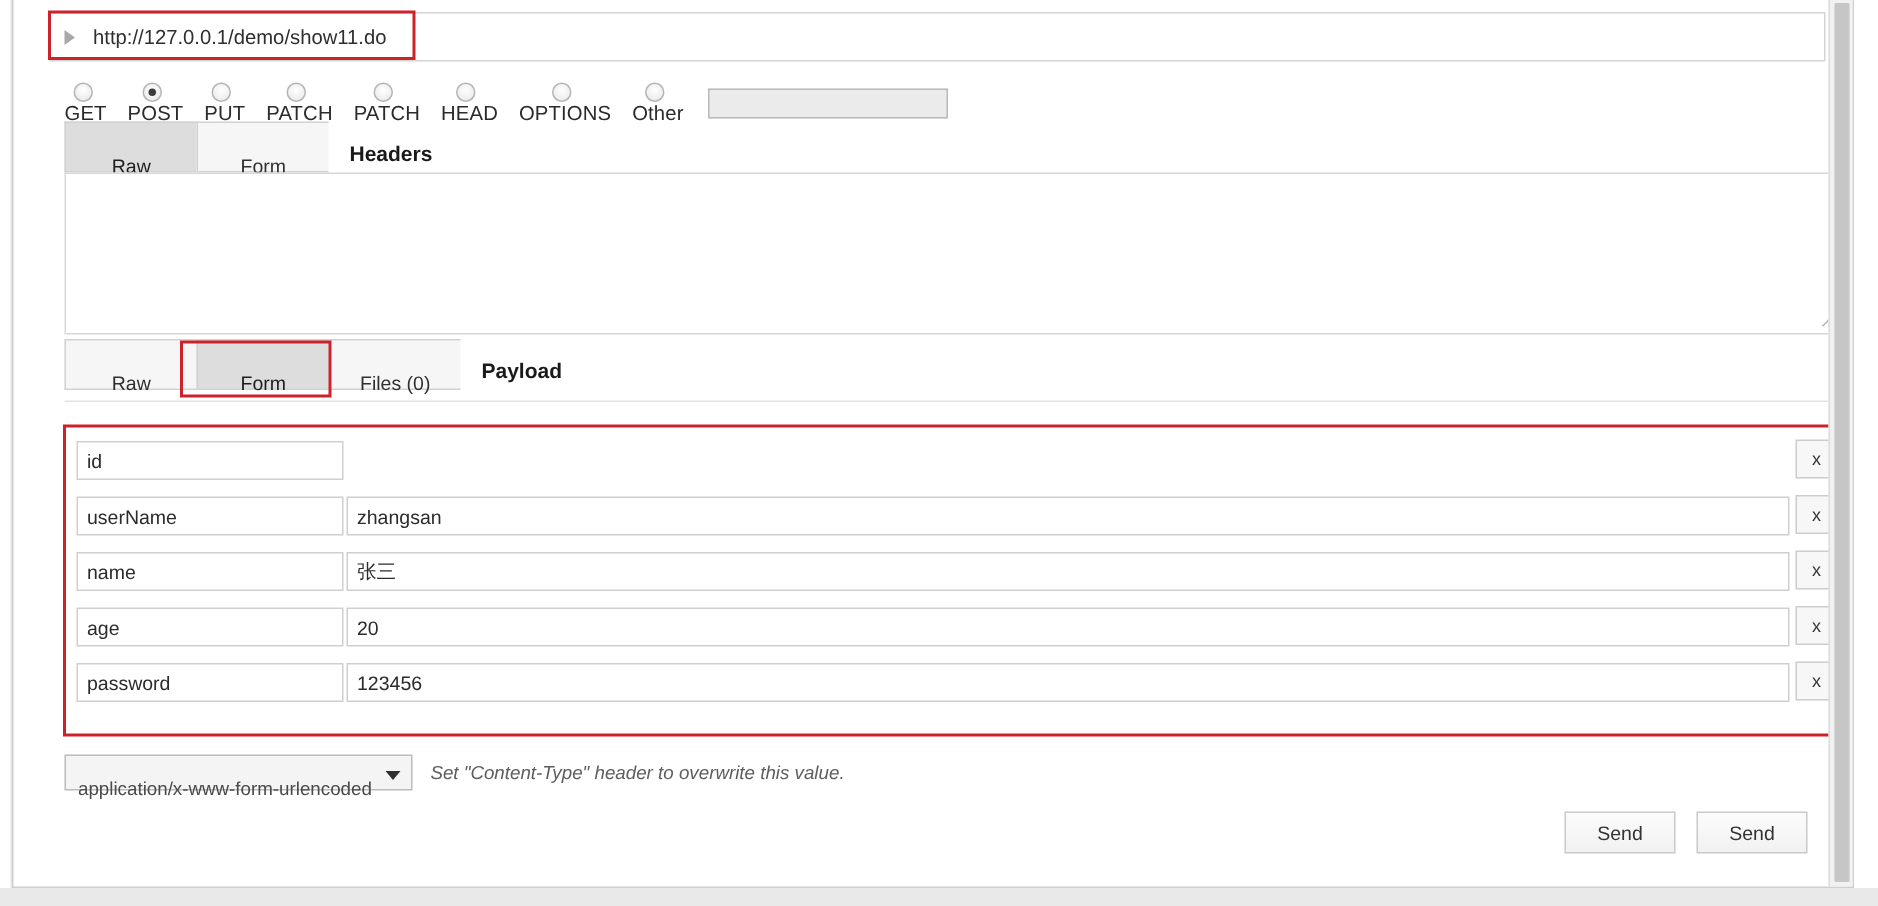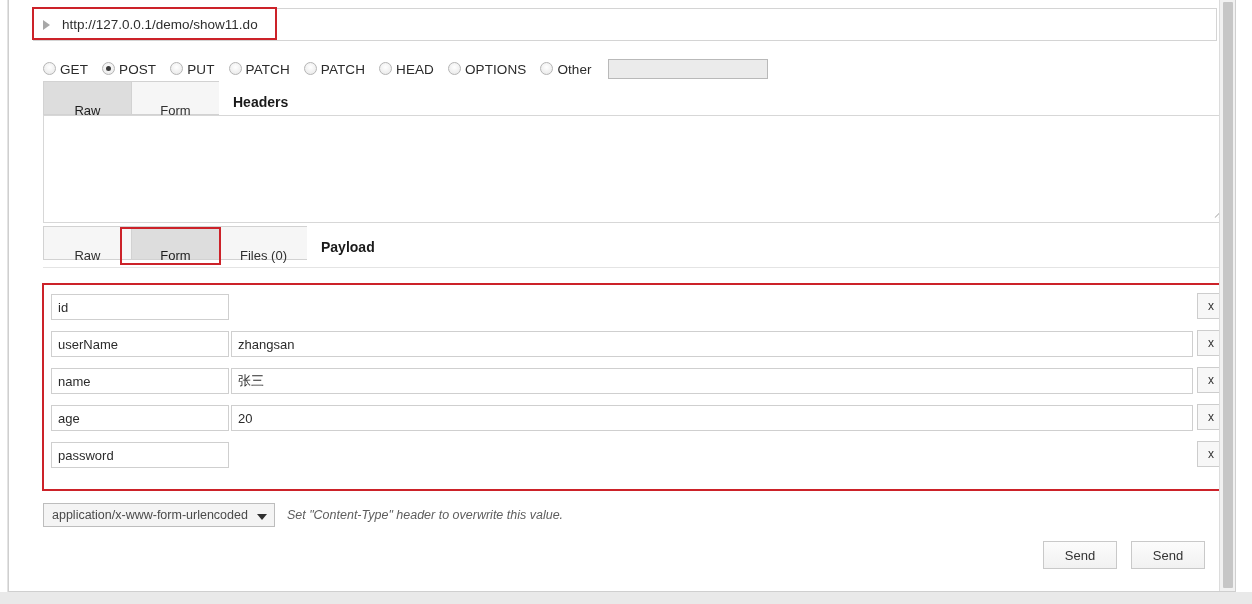--- a/index.html
+++ b/index.html
@@ -107,24 +107,25 @@
   
   .methods {
     position: absolute;
     left: 34px; top: 58px;
     height: 22px;
     display: flex;
     align-items: center;
   }
   .mitem {
     display: flex;
-    align-items: flex-start;
+    align-items: center;
     margin-right: 14px;
     cursor: pointer;
     white-space: nowrap;
+    flex-direction: column;
   }
   .radio {
     position: relative;
     width: 13px; height: 13px;
     border-radius: 50%;
     border: 1px solid #b5b5b5;
     background: radial-gradient(circle at 50% 38%, #ffffff 0%, #ececec 75%, #e0e0e0 100%);
     flex: 0 0 auto;
     margin-right: 4px;
   }
@@ -312,21 +313,21 @@
   }
   .ct-select {
     position: relative;
     height: 24px;
     min-width: 230px;
     border: 1px solid #bdbdbd;
     background: #f4f4f4;
     font-size: 12.5px;
     color: #4a4a4a;
     line-height: 22px;
-    padding: 0 26px 0 8px;
+    padding: 11px 26px 0 8px;
     cursor: pointer;
     user-select: none;
   }
   .ct-select .caret {
     position: absolute;
     right: 7px; top: 10px;
     border-left: 5px solid transparent;
     border-right: 5px solid transparent;
     border-top: 6px solid #2f2f2f;
   }
@@ -445,20 +446,21 @@
           <input type="text" class="fval" value="张三" style="">
           <button class="fx">x</button>
         </div>
         <div class="frow">
           <input type="text" class="fkey" value="age" style="">
           <input type="text" class="fval" value="20" style="">
           <button class="fx">x</button>
         </div>
         <div class="frow">
           <input type="text" class="fkey" value="password" style="">
+          <input type="text" class="fval" value="123456" style="">
           <button class="fx">x</button>
         </div>
       </div>
     <div class="rows-annot"></div>
 
     <div class="ct-row">
       <div class="ct-select">
         <span>application/x-www-form-urlencoded</span>
         <span class="caret"></span>
       </div>

